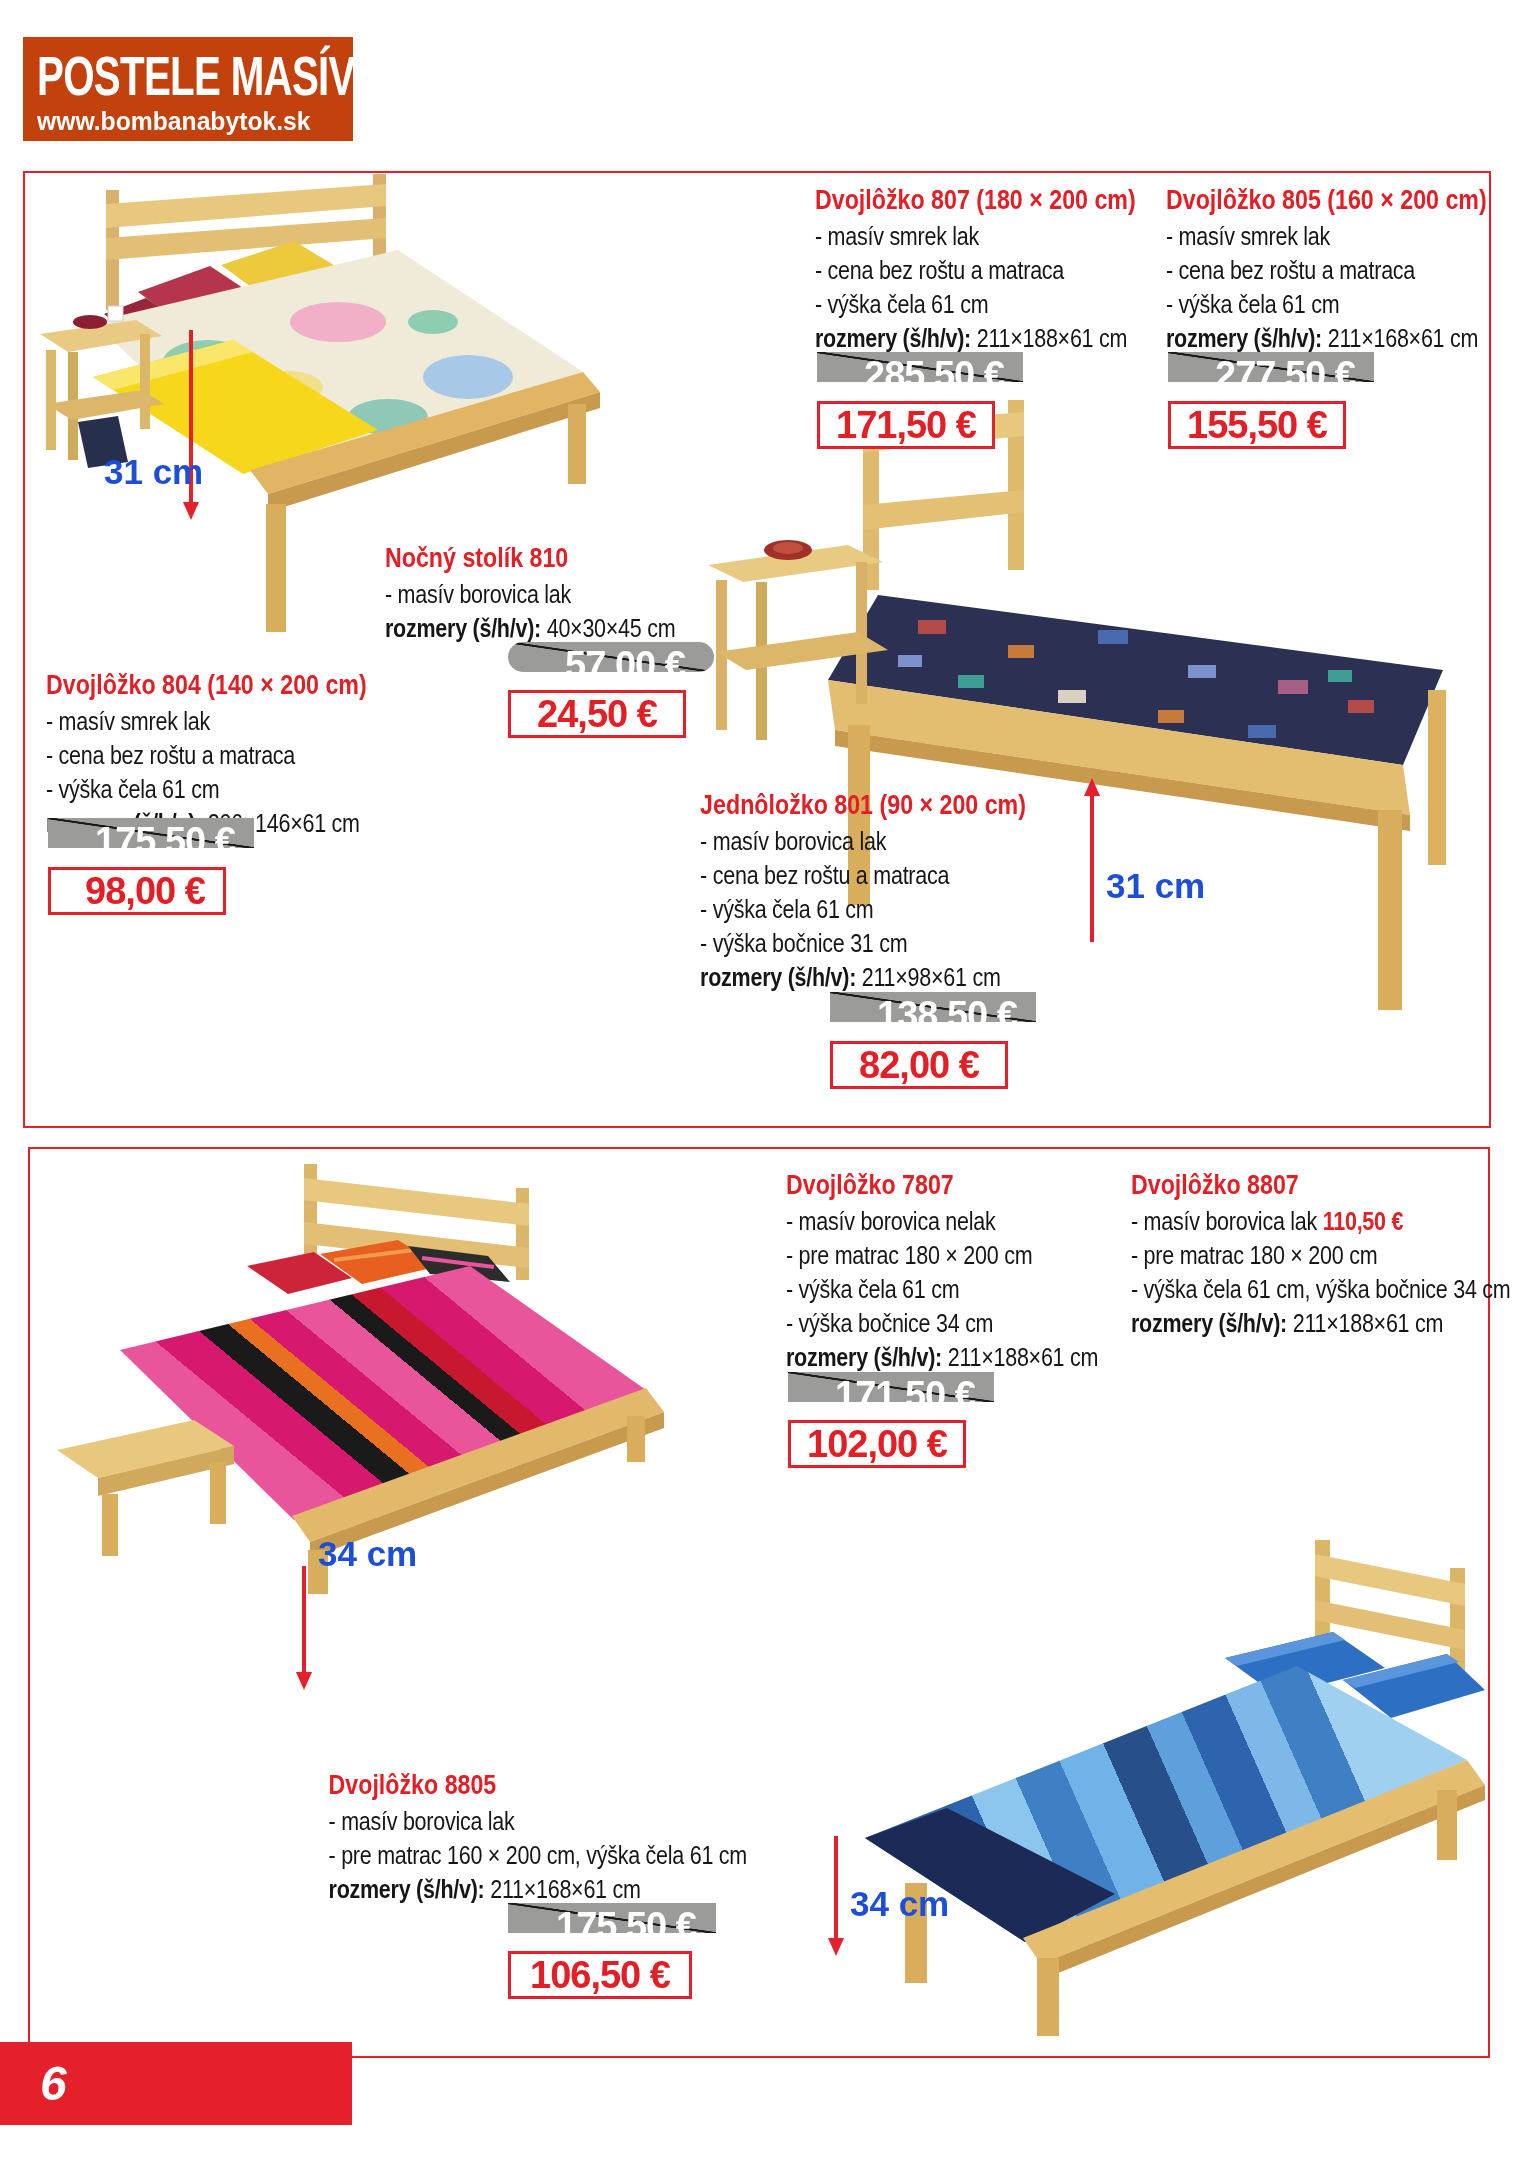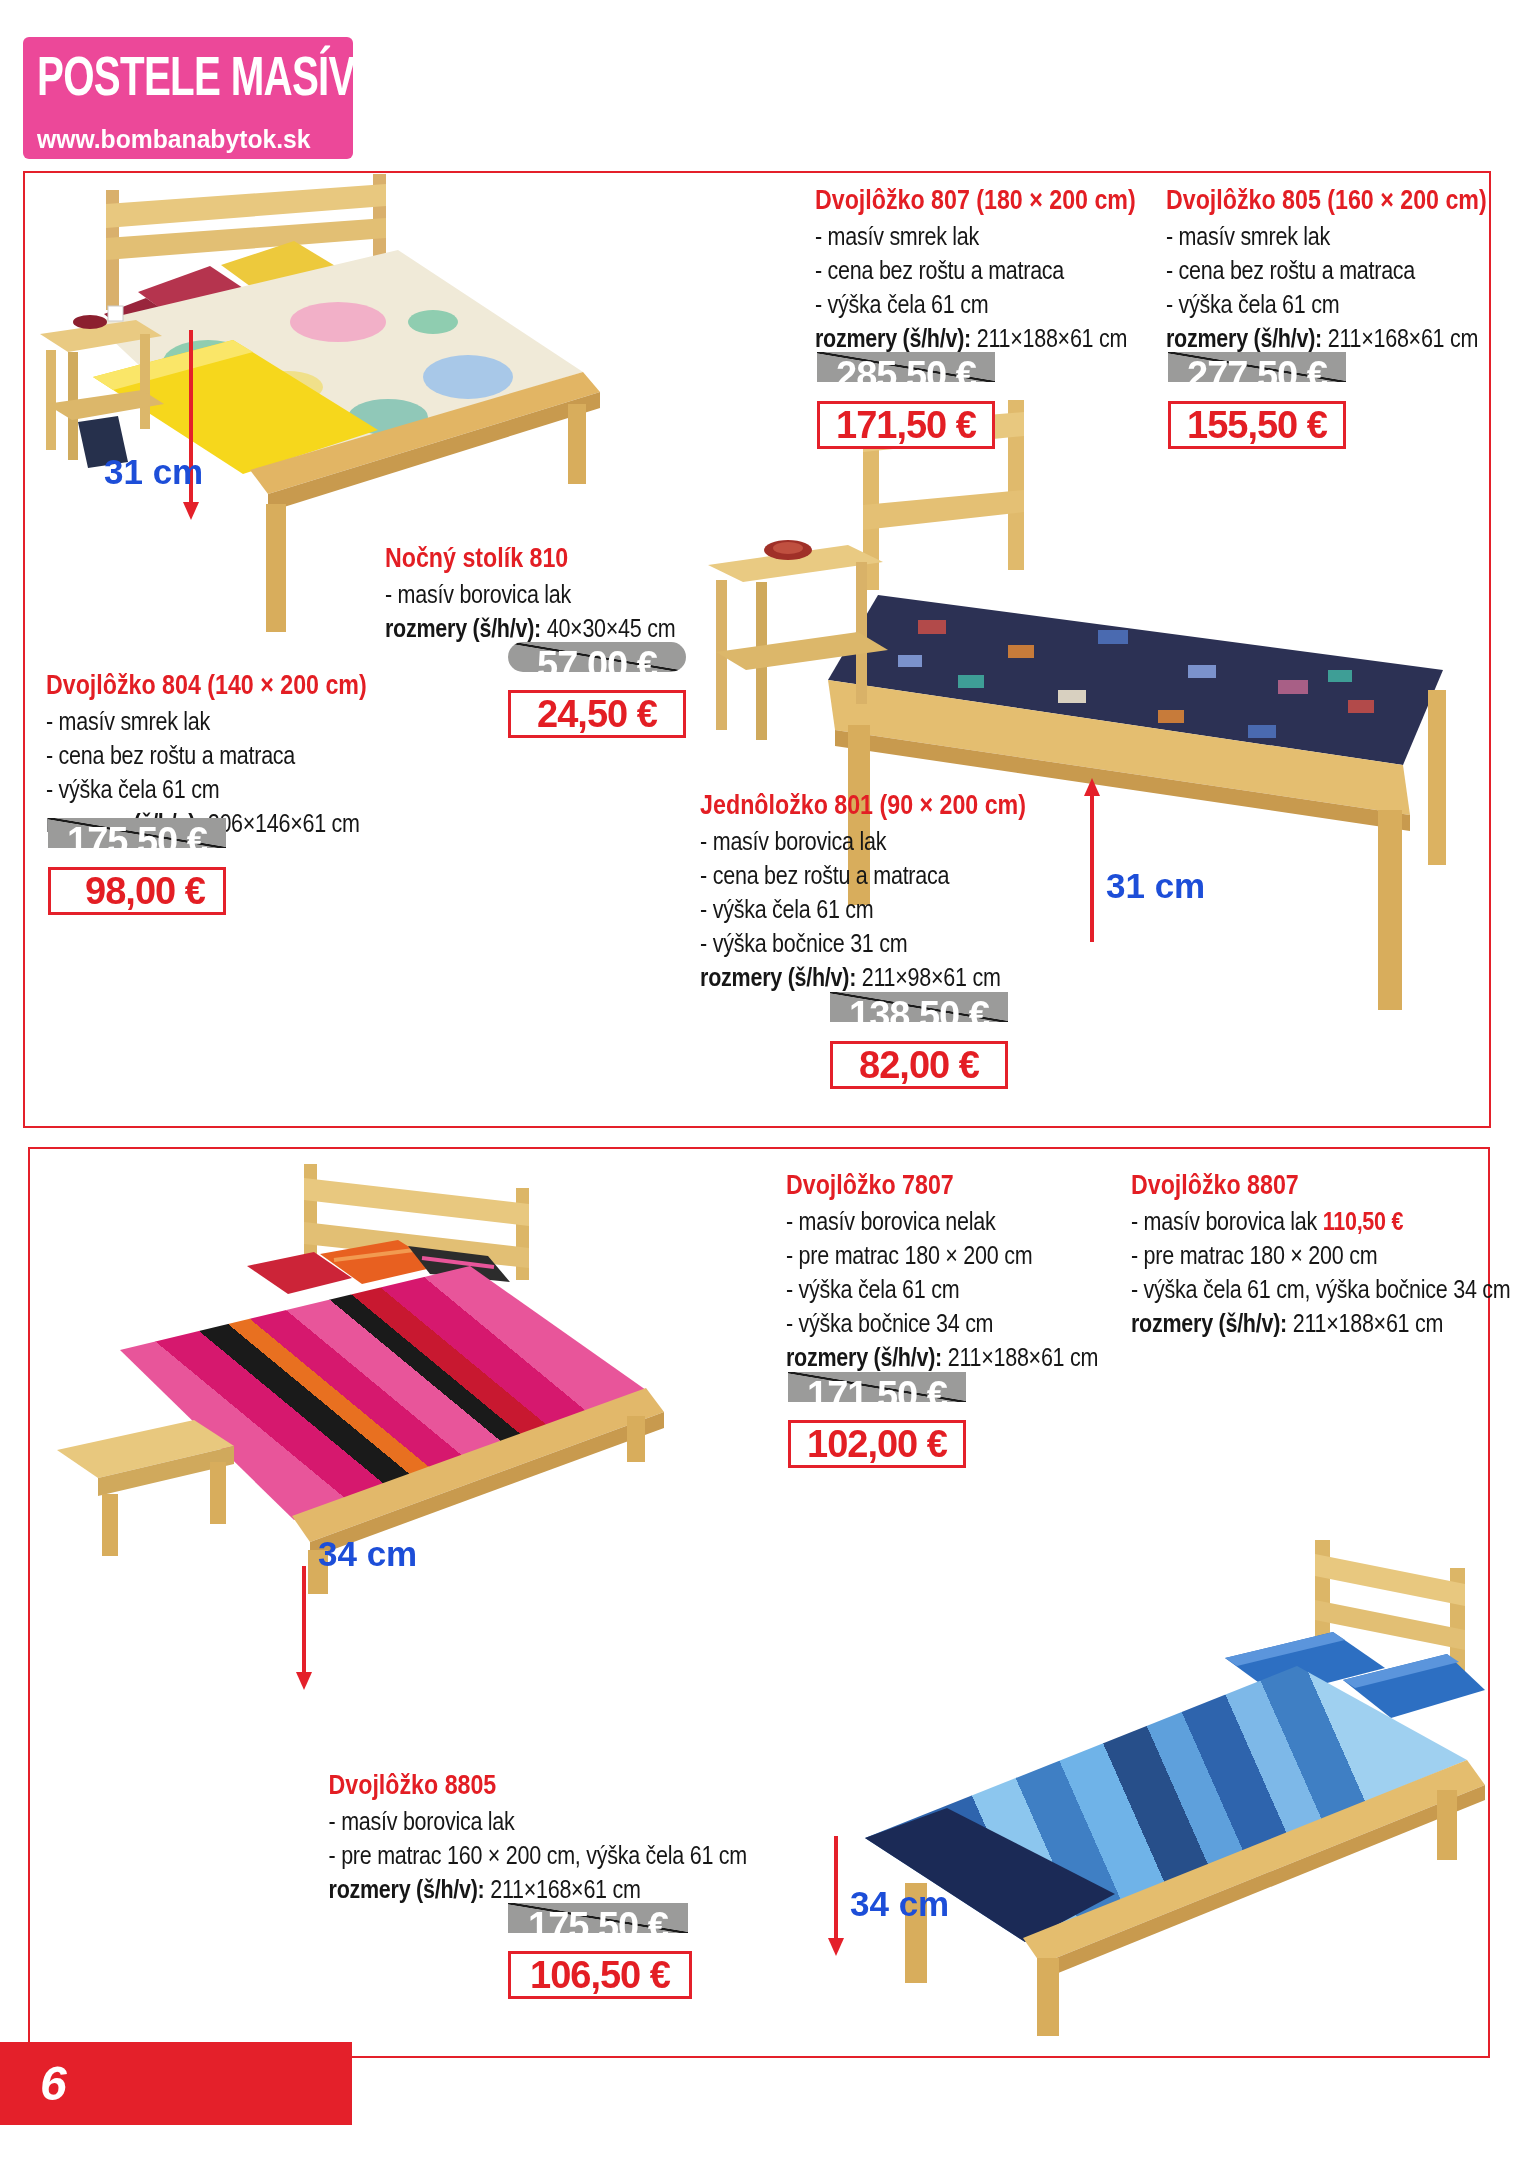--- a/index.html
+++ b/index.html
@@ -3,21 +3,21 @@
 <meta charset="utf-8">
 <style>
   html,body { margin:0; padding:0; background:#888; }
   .page {
     position:relative; width:1529px; height:2160px; background:#ffffff;
     font-family:"Liberation Sans", sans-serif; overflow:hidden;
   }
   .abs { position:absolute; }
 
   
-  .brand-box { position:absolute; left:23px; top:37px; width:330px; height:122px; background:#ec4899;border-radius:6px; }
+  .brand-box { position:absolute; left:23px; top:37px; width:330px; height:104px; background:#c2410c; }
   .brand-title { position:absolute; left:14px; top:6px; color:#fff; font-weight:bold; font-size:56px;
     white-space:nowrap; transform:scaleX(0.72); transform-origin:0 0; letter-spacing:-1px; }
   .brand-url { position:absolute; left:14px; bottom:4px; color:#fff; font-weight:bold; font-size:26px;
     white-space:nowrap; transform:scaleX(0.95); transform-origin:0 100%; }
 
   
   .sec-frame { position:absolute; border:2px solid #e4202a; background:transparent; }
 
   
   .prod { position:absolute; }
@@ -28,21 +28,21 @@
   .dims b { font-weight:bold; }
   .redprice { color:#e31e24; font-weight:bold; }
   .cl { transform:scaleX(0.86); transform-origin:0 50%; }
   .cr { transform:scaleX(0.86); transform-origin:100% 50%; }
 
   
   .pold {
     position:absolute; width:178px; height:30px; background-color:#9b9b9a;
     background-image:linear-gradient(to top right, transparent 47.5%, #1a1a1a 48.5%, #1a1a1a 51%, transparent 52%);
     color:#fff; font-size:38px; font-weight:bold; line-height:46px; text-align:center;
-    letter-spacing:-1px; white-space:nowrap;
+    letter-spacing:-1px; white-space:nowrap;padding-left:28px;
   }
   .pnew {
     position:absolute; width:178px; height:48px; box-sizing:border-box; border:3px solid #e4202a;
     background:#fff; color:#e31e24; font-size:38px; font-weight:bold; line-height:42px;
     text-align:center; letter-spacing:-1px; white-space:nowrap;
   }
 
   
   .dim-label { position:absolute; color:#1d4ed8; font-size:35px; font-weight:bold; white-space:nowrap; }
   .dim-arrow { position:absolute; }

